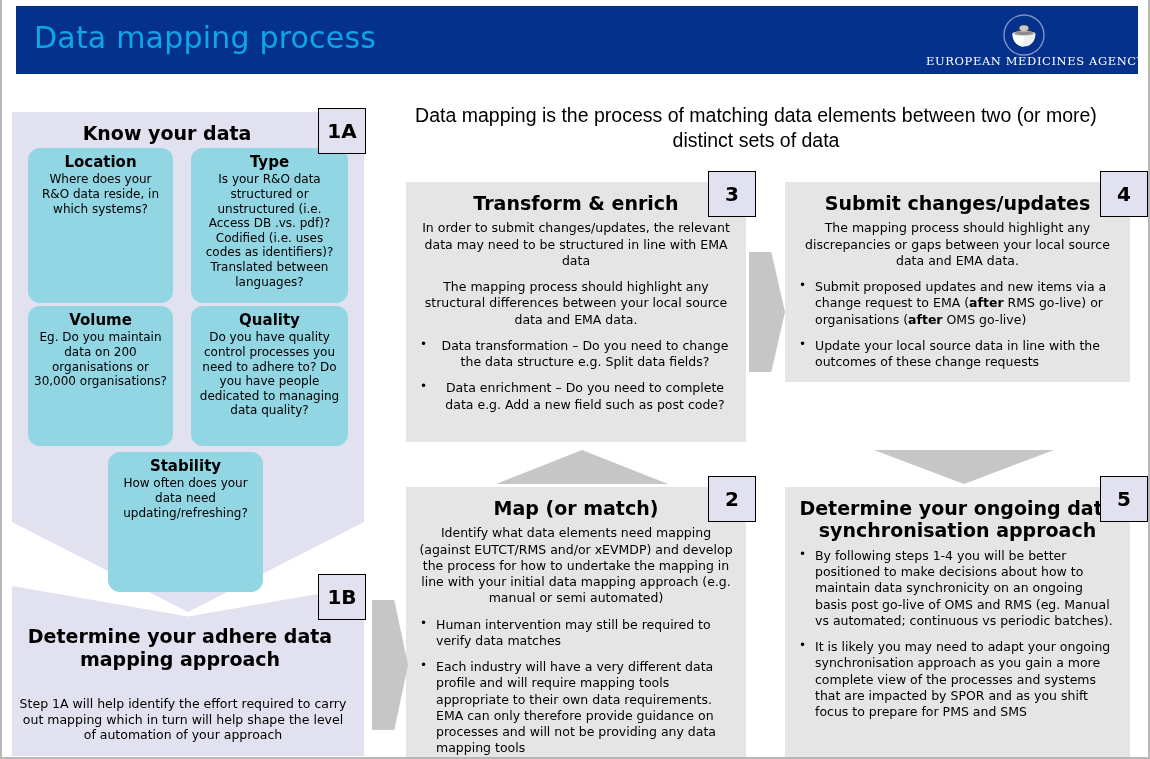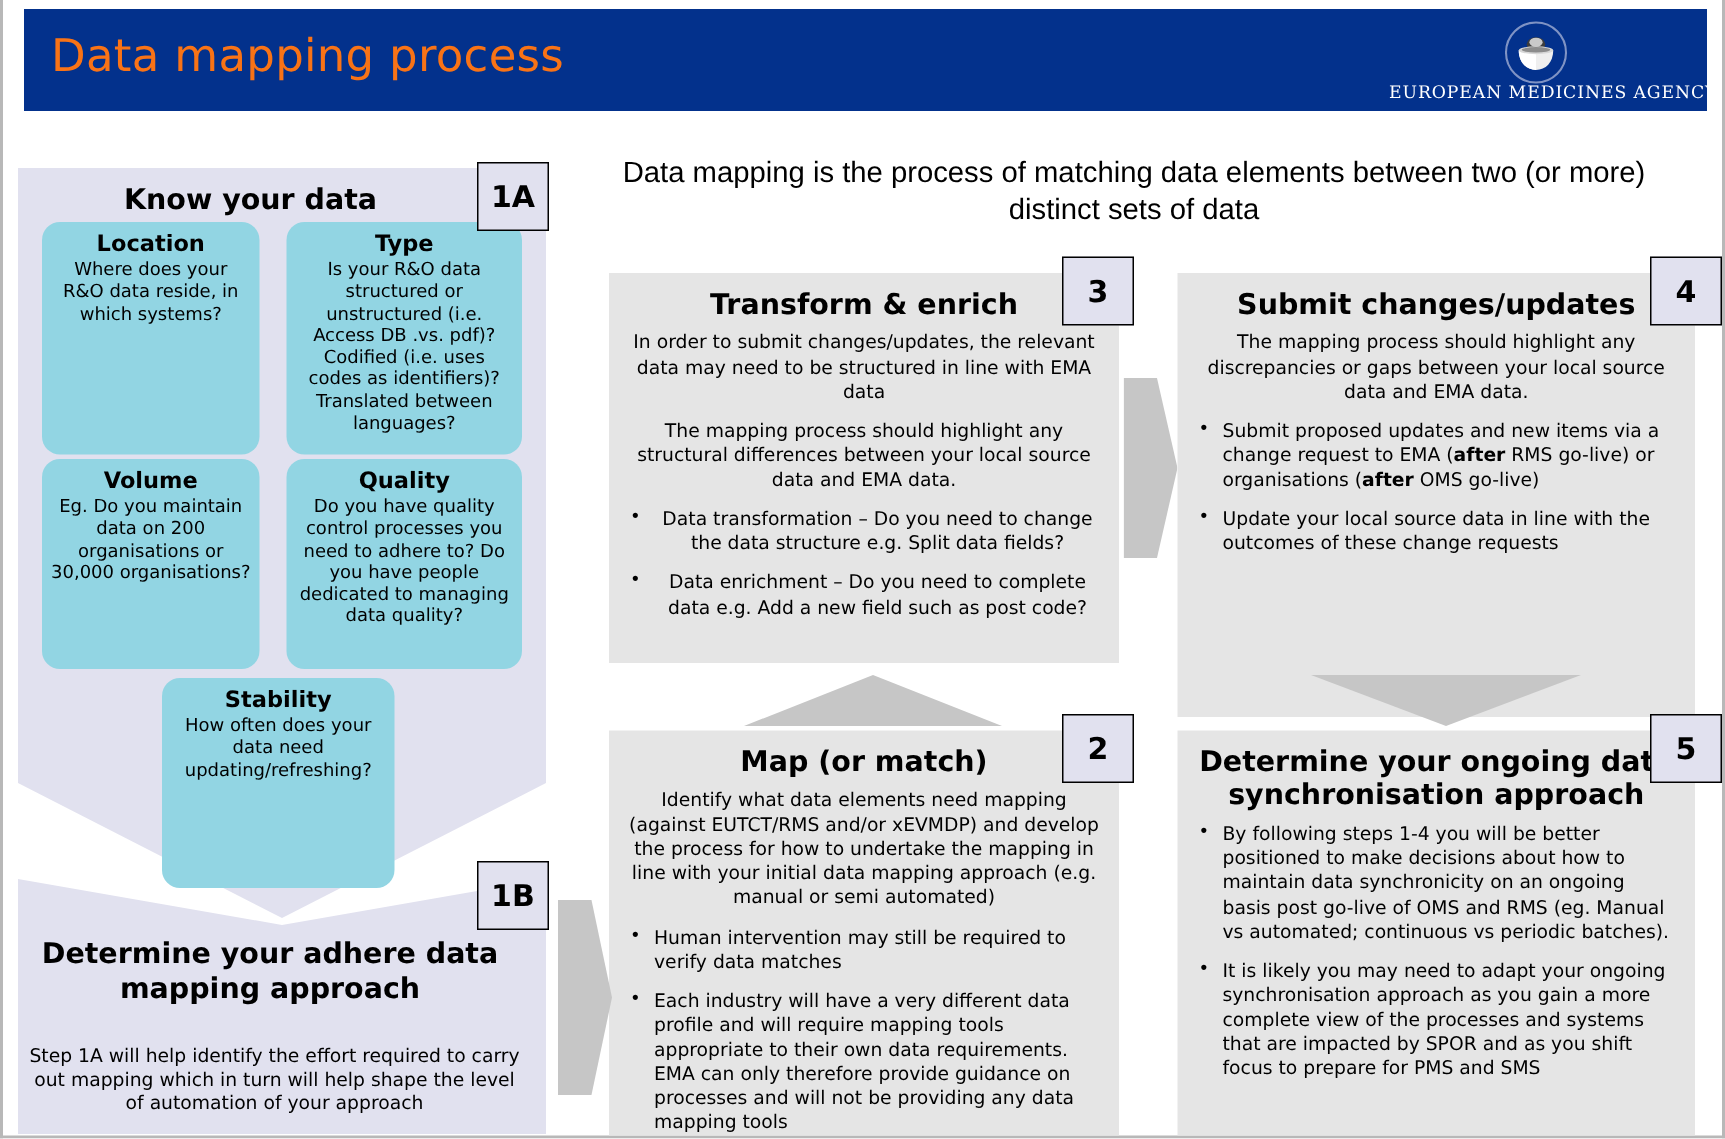--- a/index.html
+++ b/index.html
@@ -29,21 +29,21 @@
     left: 14px;
     top: 6px;
     width: 1122px;
     height: 68px;
     background: #03318c;
   }
   .header-title {
     position: absolute;
     left: 18px;
     top: 14px;
-    color: #f97316;
+    color: #0ea5e9;
     font-size: 30px;
     font-weight: normal;
     letter-spacing: 0.2px;
     white-space: nowrap;
   }
   .logo-wrap {
     position: absolute;
     right: 12px;
     top: 4px;
     width: 200px;
@@ -184,21 +184,21 @@
 
   
   .stepbox {
     position: absolute;
     background: #e5e5e5;
     box-sizing: border-box;
     padding: 10px 12px;
     color: #000000;
   }
   #step-3 { left: 404px; top: 182px; width: 340px; height: 260px; }
-  #step-4 { left: 783px; top: 182px; width: 345px; height: 296px; }
+  #step-4 { left: 783px; top: 182px; width: 345px; height: 200px; }
   #step-2 { left: 404px; top: 487px; width: 340px; height: 272px; }
   #step-5 { left: 783px; top: 487px; width: 345px; height: 272px; }
 
   .step-title {
     text-align: center;
     font-size: 19px;
     font-weight: bold;
     line-height: 1.18;
     margin-bottom: 6px;
   }

